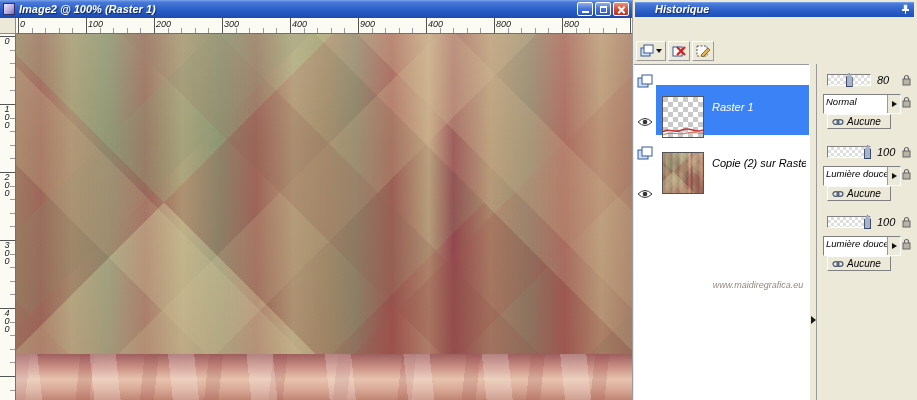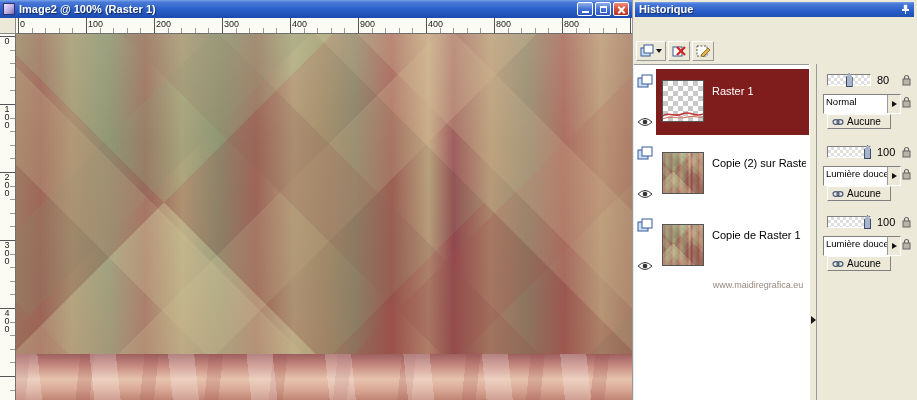--- a/index.html
+++ b/index.html
@@ -1,18 +1,18 @@
 <!DOCTYPE html>
 <html><head>
 <meta charset="utf-8">
 <style>
   * { margin:0; padding:0; box-sizing:border-box; }
   html,body { width:917px; height:400px; overflow:hidden; background:#ece9d8;
               font-family:"Liberation Sans", sans-serif; }
-  .screen { position:relative; width:917px; height:400px; background:#ece9d8; overflow:hidden; }
+  .screen { position:relative; width:917px; height:400px; background:#ece9d8; overflow:hidden;font-style:italic; }
 
   
   .image-window { position:absolute; left:0; top:0; width:632px; height:400px; background:#c8c4b8; }
   .titlebar { position:absolute; left:0; top:0; width:632px; height:18px;
     background:linear-gradient(180deg,#7aa3ea 0%,#4a7ad8 12%,#2a5ec8 55%,#1b4ab0 100%);
     display:flex; align-items:center; padding:0 3px; }
   .win-icon { width:12px; height:12px; margin-right:4px; flex:none;
     background:linear-gradient(135deg,#f0e8ff 0%,#b8a8e0 60%,#7868b0 100%);
     border:1px solid #30306a; }
   .title-text { flex:1; color:#fff; font-size:11px; font-weight:bold; white-space:nowrap;
@@ -64,37 +64,37 @@
     background:
       repeating-linear-gradient(84deg, rgba(255,255,255,.22) 0 26px, rgba(255,255,255,0) 26px 78px),
       repeating-linear-gradient(96deg, rgba(150,70,70,.18) 0 14px, rgba(0,0,0,0) 14px 64px),
       linear-gradient(180deg,#9e5f5e 0%,#c98f84 28%,#e7c3ad 55%,#d9a795 78%,#c08573 100%); }
 
   
   .right-panel { position:absolute; left:632px; top:0; width:285px; height:400px; background:#ece9d8;
     border-left:1px solid #9a9a9a; }
   .panel-header { position:absolute; left:2px; width:279px; height:15px;
     background:linear-gradient(180deg,#7aa3ea 0%,#4a7ad8 12%,#2a5ec8 60%,#1e4fb4 100%);
-    color:#fff; font-size:11px; font-weight:bold; line-height:15px; padding-left:4px;
+    color:#fff; font-size:11px; font-weight:bold; line-height:15px; padding-left:20px;
     text-shadow:1px 1px 1px rgba(0,0,0,.5); }
   .pin { position:absolute; right:3px; top:2px; width:11px; height:11px; }
 
   .layers-toolbar { position:absolute; left:3px; top:41px; height:22px; display:flex; gap:2px; }
   .tb-btn { height:20px; background:#ece9d8; border:1px solid;
     border-color:#fff #9a9a9a #9a9a9a #fff; display:flex; align-items:center; justify-content:center; gap:2px; padding:0 2px; }
   .dd-tri { width:0; height:0; border-left:3.5px solid transparent; border-right:3.5px solid transparent; border-top:4px solid #111; }
 
   .layers-list { position:absolute; left:1px; top:64px; width:175px; height:336px; background:#fff;
     border-top:1px solid #9a9a9a; }
   .layer-row { position:absolute; left:0; width:175px; height:68px; }
   .gutter { position:absolute; left:2px; top:2px; width:20px; height:64px; }
   .type-icon { position:absolute; left:1px; top:3px; }
   .eye-btn { position:absolute; left:1px; top:46px; }
   .row-body { position:absolute; left:22px; top:0; right:0; bottom:2px; }
-  .row-body.selected { background:#7f1d1d; }
+  .row-body.selected { background:#3b82f6;margin-top:16px; }
   .row-body.selected .layer-name { color:#fff; }
   .layer-thumb { position:absolute; left:6px; top:11px; width:42px; height:42px; border:1px solid #555; overflow:hidden; }
   .checker { background:repeating-conic-gradient(#fff 0% 25%, #c9c9c9 0% 50%) 0 0/10px 10px; }
   .layer-name { position:absolute; left:56px; top:16px; font-size:11px; color:#000; white-space:nowrap;
     overflow:hidden; max-width:94px; }
   .squiggle { position:absolute; left:0; bottom:1px; width:100%; height:12px; }
 
   .splitter { position:absolute; left:176px; top:64px; width:8px; height:336px; background:#ece9d8;
     border-left:1px solid #fff; border-right:1px solid #9a9a9a; }
   .split-arrow { position:absolute; left:1px; top:252px; width:0; height:0;
@@ -238,36 +238,20 @@
             <path d="M1 5 Q8 -2 15 5 Q8 12 1 5 Z" fill="#fff" stroke="#333" stroke-width="1"></path>
             <circle cx="8" cy="5" r="2.3" fill="#333"></circle>
           </svg>
         </div>
         <div class="row-body">
           <div class="layer-thumb art-bg"></div>
           <div class="layer-name">Copie (2) sur Raster</div>
         </div>
       </div>
 
-      <div class="layer-row" style="top:148px">
-        <div class="gutter">
-          <svg class="type-icon" width="16" height="14" viewBox="0 0 16 14">
-            <rect x="1" y="4" width="10" height="9" fill="#cfe0f8" stroke="#345a96"></rect>
-            <rect x="5" y="1" width="10" height="9" fill="#fff" stroke="#345a96"></rect>
-          </svg>
-          <svg class="eye-btn" width="16" height="10" viewBox="0 0 16 10">
-            <path d="M1 5 Q8 -2 15 5 Q8 12 1 5 Z" fill="#fff" stroke="#333" stroke-width="1"></path>
-            <circle cx="8" cy="5" r="2.3" fill="#333"></circle>
-          </svg>
-        </div>
-        <div class="row-body">
-          <div class="layer-thumb art-bg"></div>
-          <div class="layer-name">Copie de Raster 1</div>
-        </div>
-      </div>
     </div>
 
     <div class="splitter">
       <div class="split-arrow"></div>
     </div>
 
     <div class="props-group" style="top:72px">
       <div class="slider-box">
         <div class="slider-thumb" style="left:42%"></div>
       </div>

